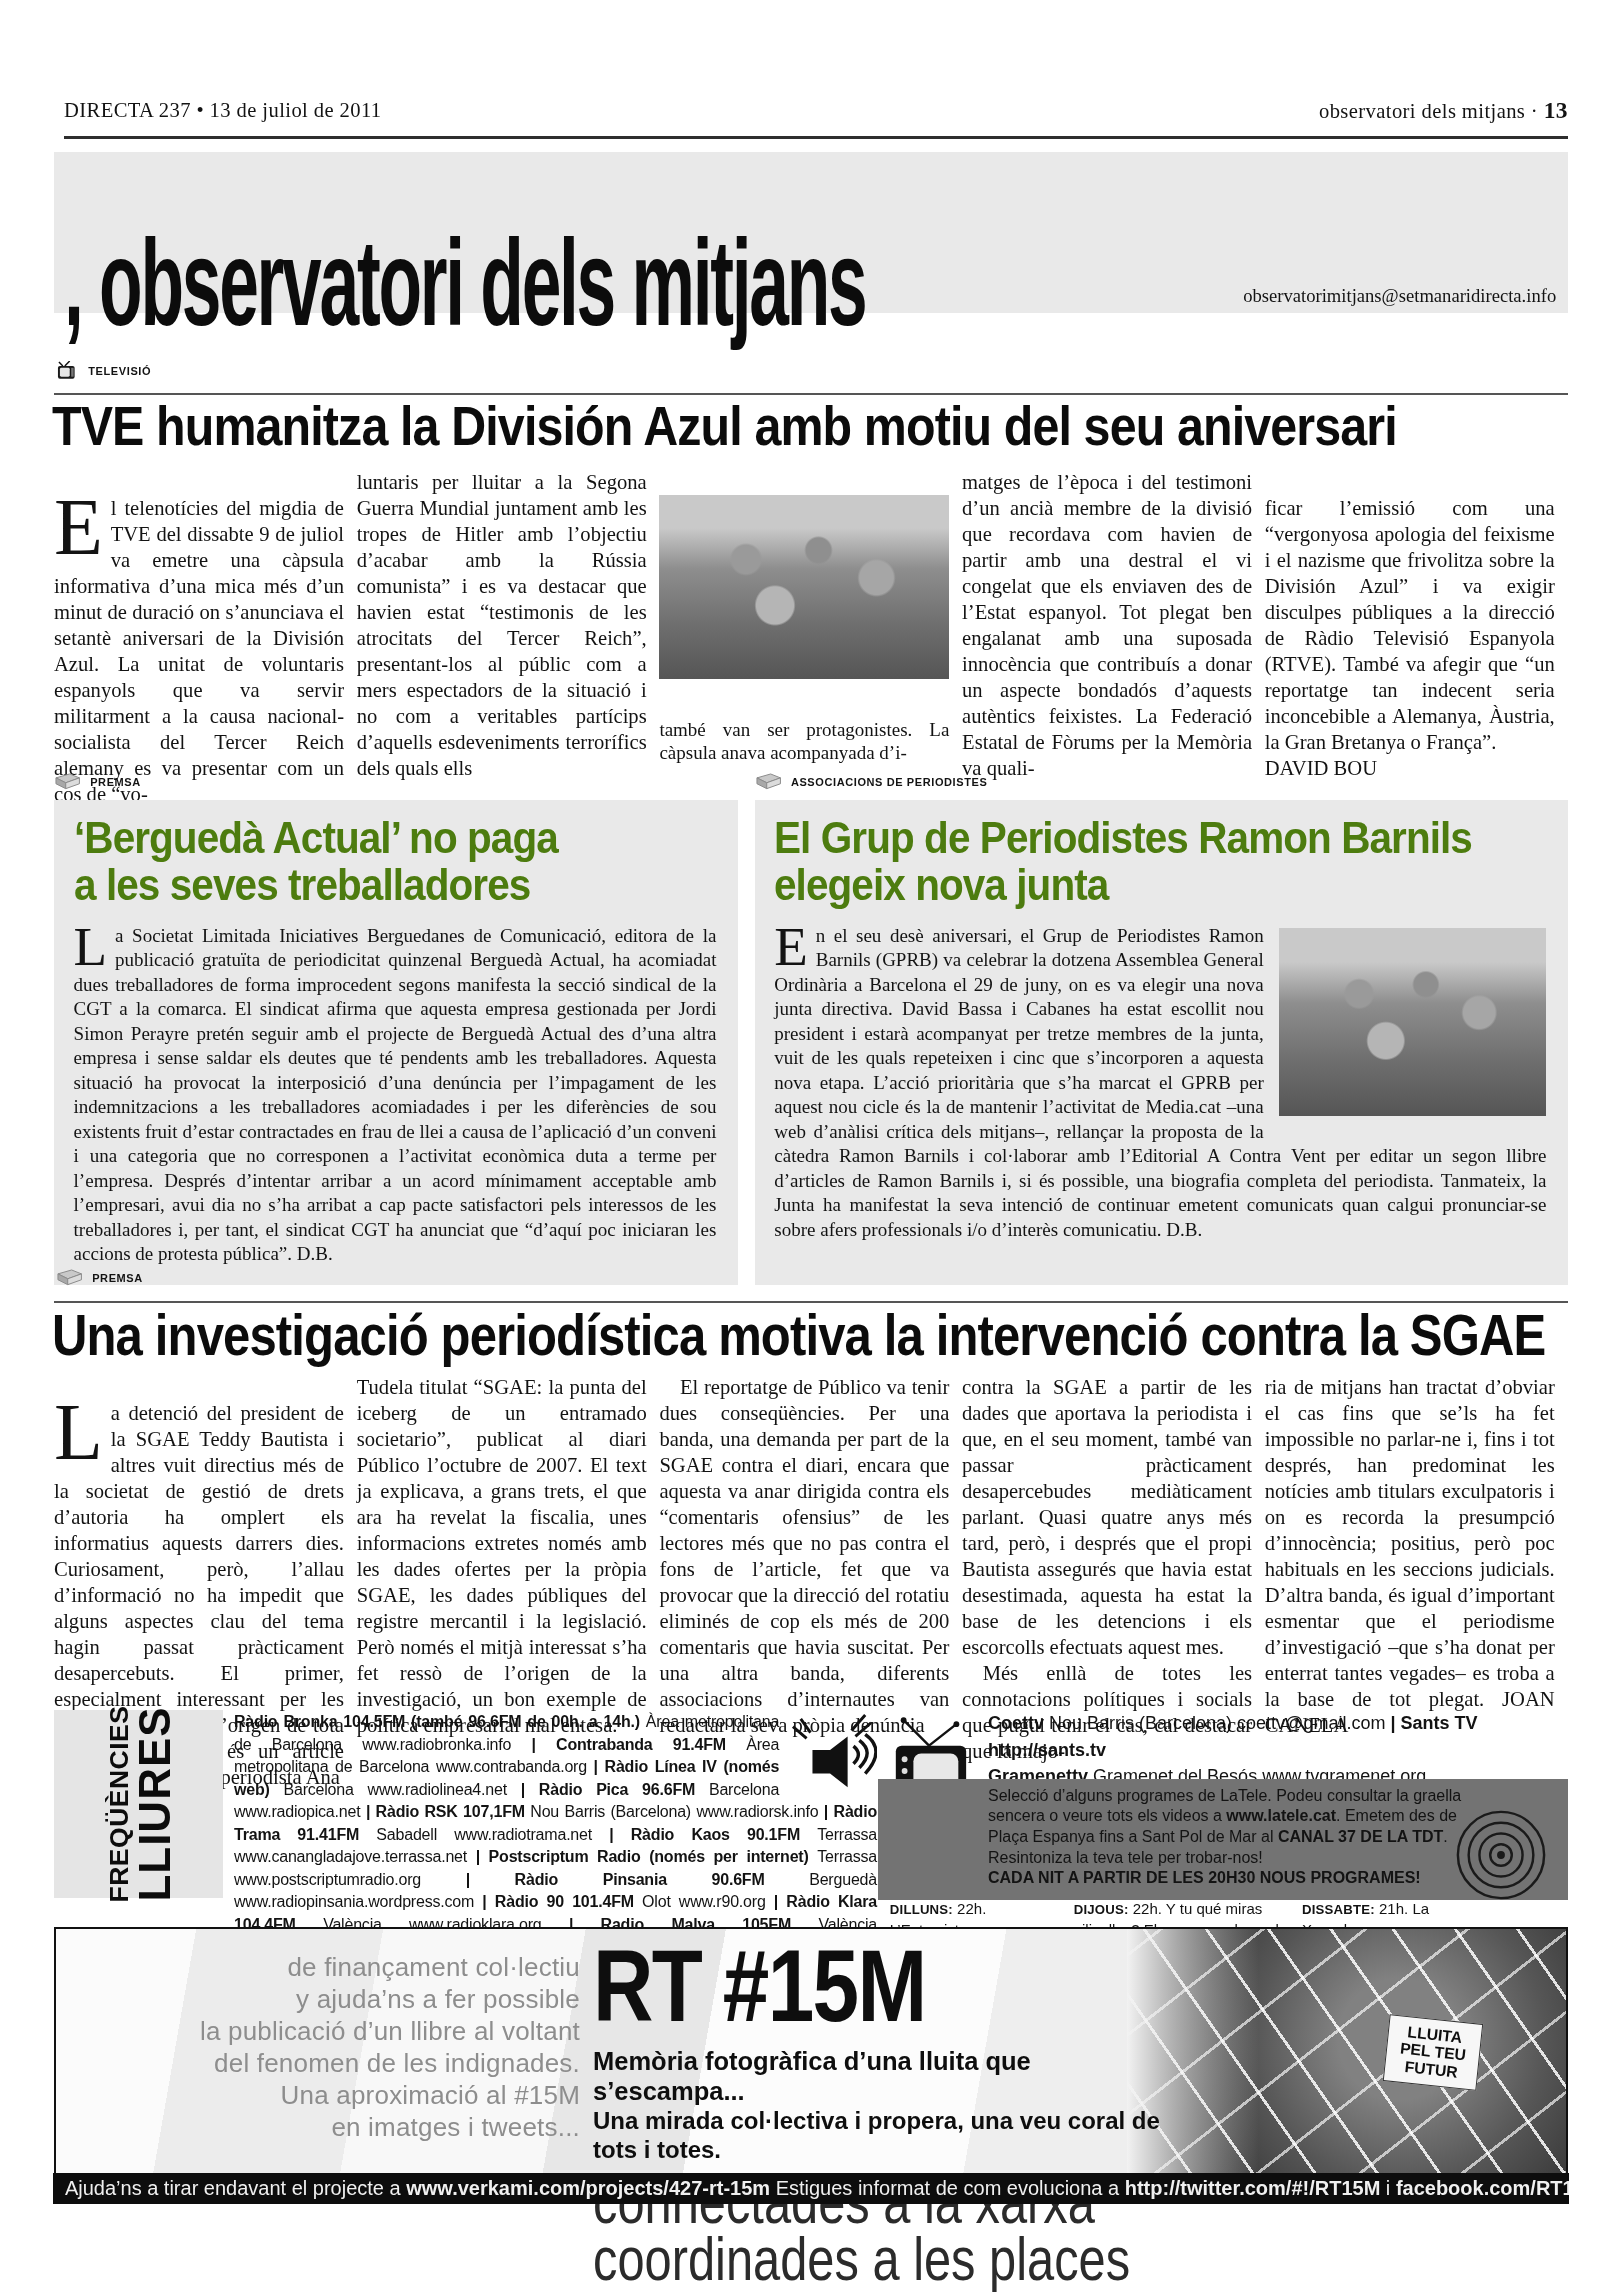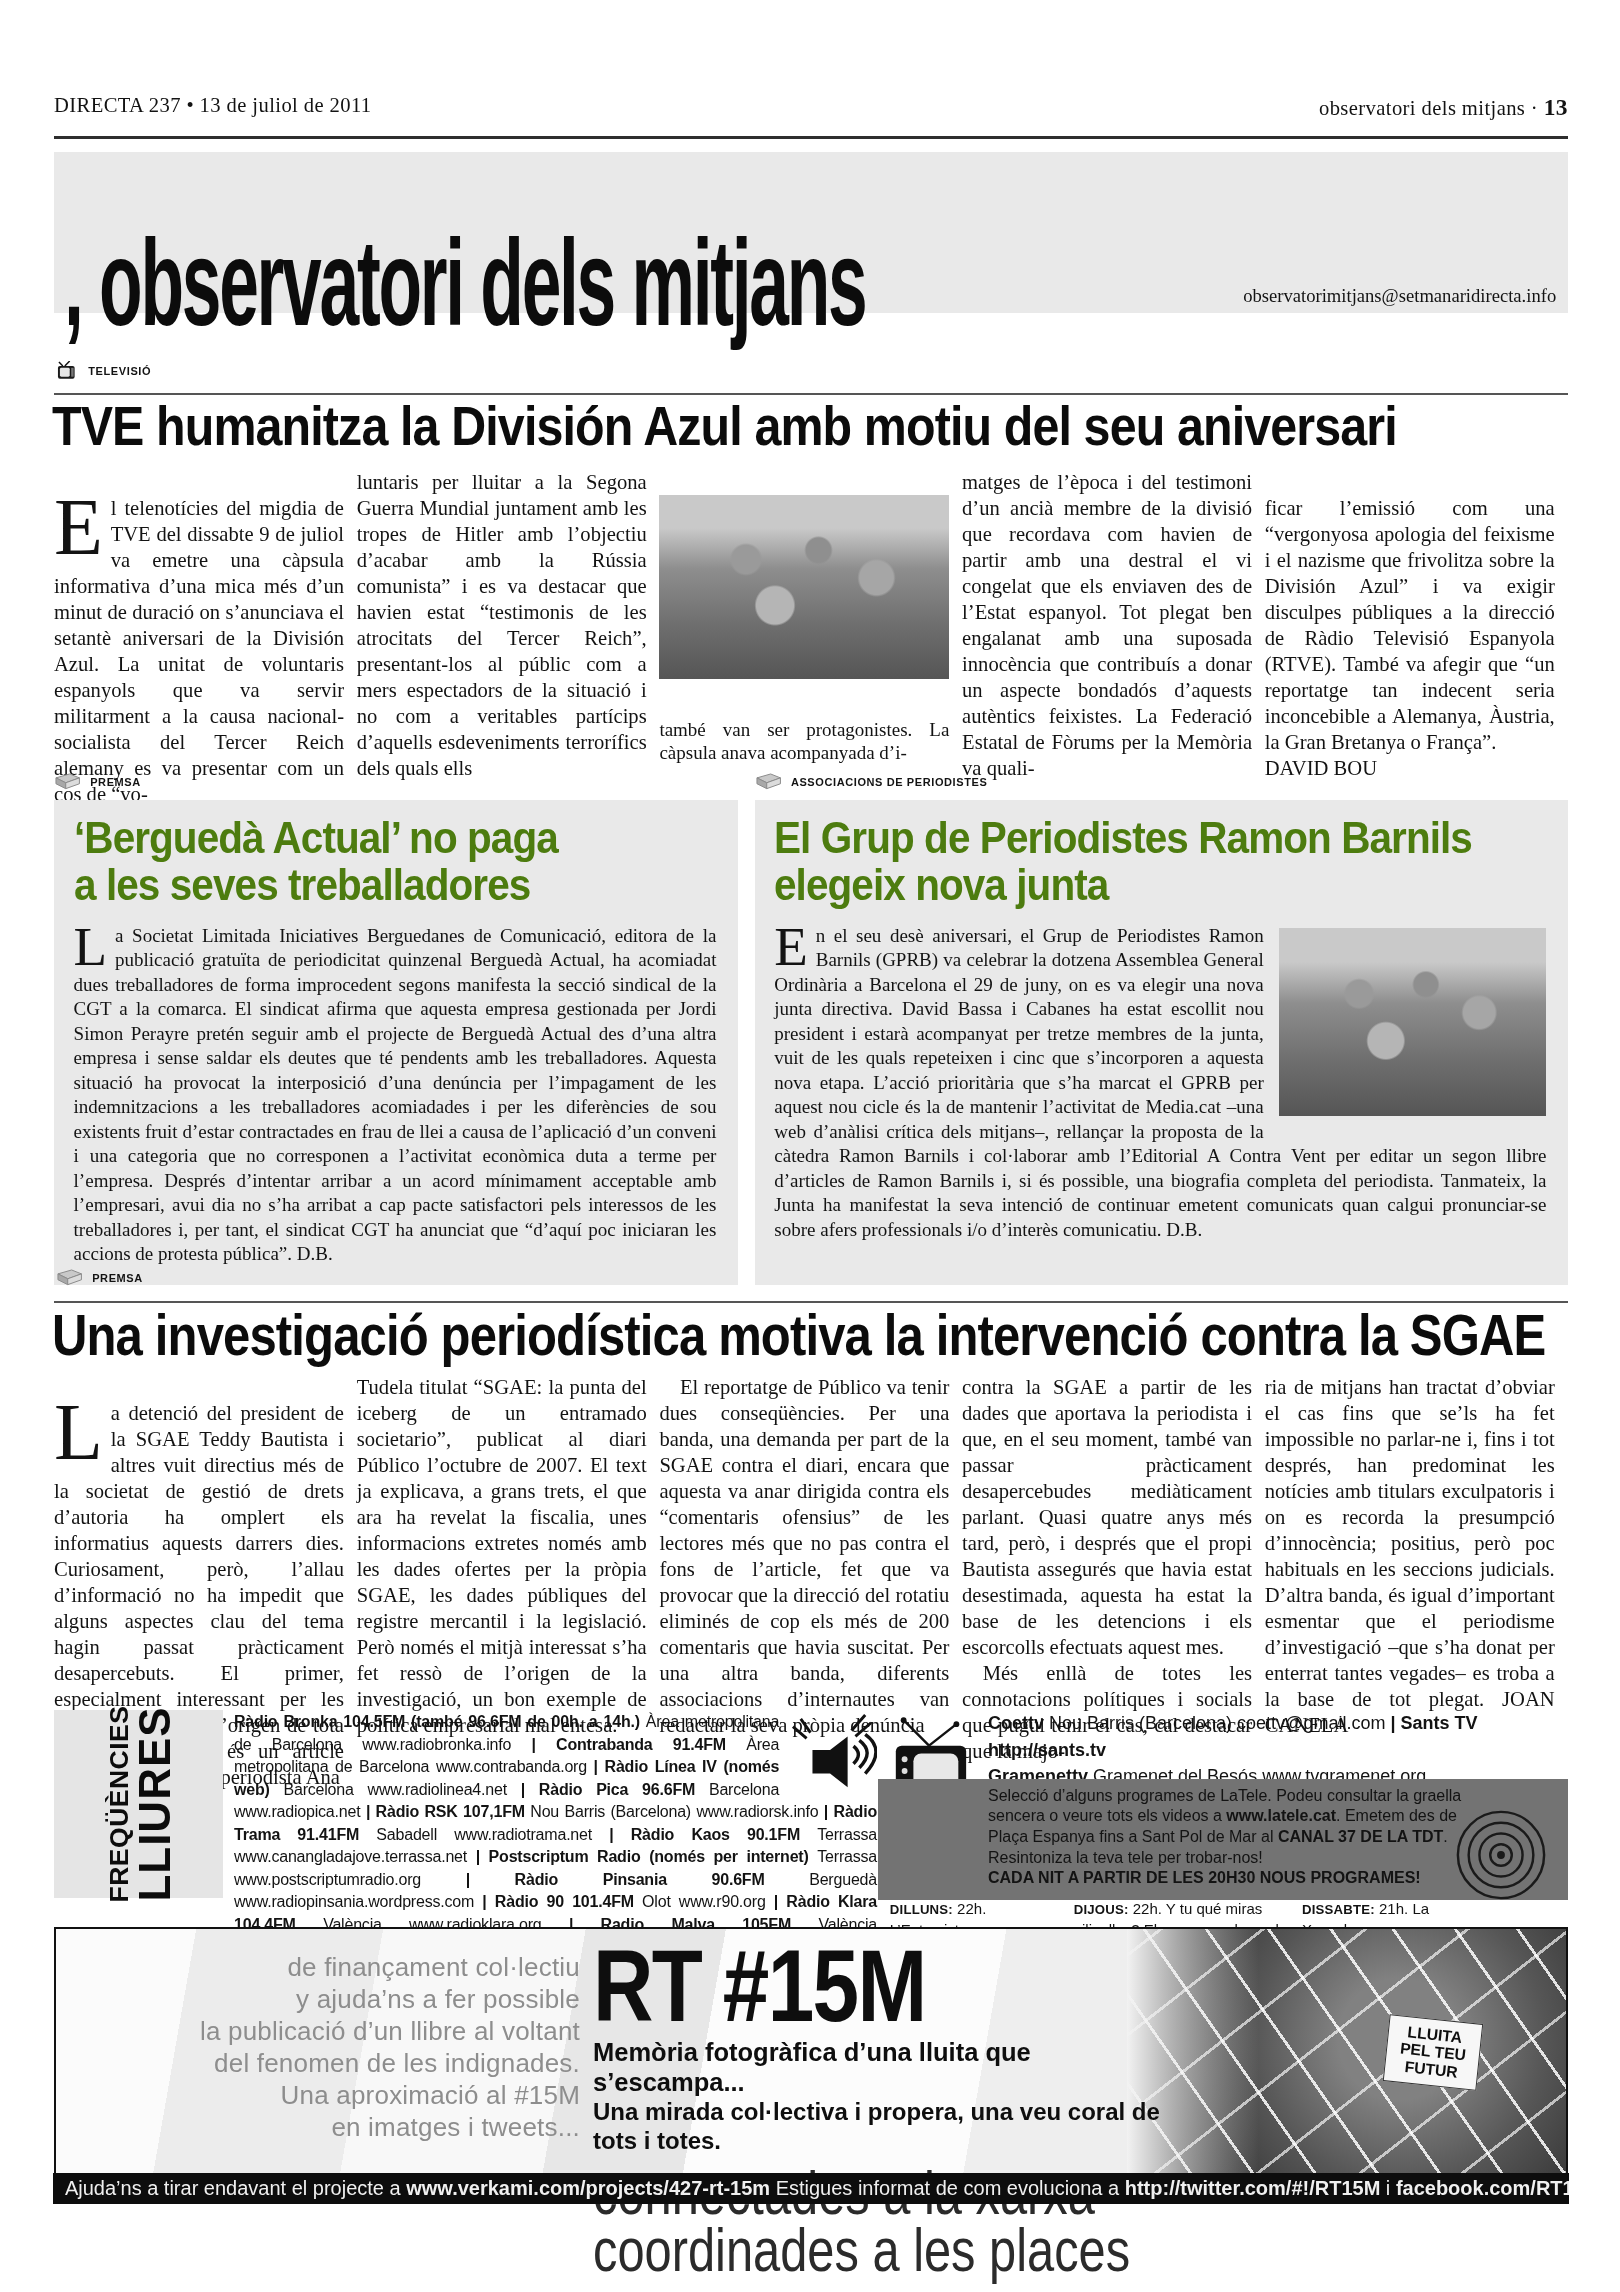--- a/index.html
+++ b/index.html
@@ -3,22 +3,22 @@
 <meta charset="utf-8">
 <style>
   *{box-sizing:border-box;margin:0;padding:0}
   html,body{background:#fff}
   .page{position:relative;width:1620px;height:2293px;background:#fff;color:#131313;
         font-family:"Liberation Serif",serif;overflow:hidden}
   .b{font-weight:bold}
   .cond{display:inline-block;white-space:nowrap;transform-origin:0 50%}
 
   
-  .hdr{position:absolute;left:54px;right:52px;top:94px;height:45px;border-bottom:3.9px solid #2e2e2e;
-       display:flex;justify-content:space-between;align-items:flex-start;padding-bottom:9px;
+  .hdr{position:absolute;left:64px;right:52px;top:94px;height:45px;border-bottom:3.9px solid #2e2e2e;
+       display:flex;justify-content:space-between;align-items:center;padding-bottom:9px;
        font-size:20.6px;letter-spacing:0.4px}
   .hdr .pagenum{font-weight:bold;font-size:23.5px}
 
   
   .band{position:absolute;left:54px;right:52px;top:152px;height:161px;background:#e9e9e9}
   .logo{position:absolute;left:9.8px;bottom:-31px;font-family:"Liberation Sans",sans-serif;
         font-weight:700;font-size:123px;line-height:1;letter-spacing:-3.9px;color:#0c0c0c;
         transform:scaleX(.58);transform-origin:0 50%;white-space:nowrap}
   .band .email{position:absolute;right:11.8px;bottom:5.9px;font-size:18.6px}
 
@@ -92,21 +92,21 @@
        radial-gradient(circle at 62% 45%, #818181 0 20%, #565656 48%, #303030 80%)}
   .banner-photo .fade{position:absolute;inset:0;background:linear-gradient(90deg,#f2f2f2 0,rgba(242,242,242,0) 30%)}
   .placard{position:absolute;right:86px;top:90px;width:94px;background:#f7f7f7;color:#0e0e0e;
            transform:rotate(6deg);padding:5.9px 5.9px;text-align:center;font-weight:700;font-size:15.7px;
            line-height:17.6px;border:1px solid #333}
   .banner-left{position:absolute;left:29px;top:21.6px;width:495px;text-align:right;color:#8d8d8d;
                font-size:26px;line-height:32px;letter-spacing:0.2px}
   .banner-center{position:absolute;left:537px;top:7.8px;width:588px;color:#0e0e0e}
   .rt-title{font-weight:700;font-size:102px;line-height:98px;letter-spacing:-2px}
   .rt-title .cond{transform:scaleX(.82)}
-  .rt-sub1{margin-top:2px;font-weight:700;font-size:25.5px;line-height:30px}
+  .rt-sub1{margin-top:11px;font-weight:700;font-size:25.5px;line-height:30px}
   .rt-sub2{font-weight:700;font-size:24px;line-height:29px}
   .rt-big{font-weight:400;font-size:61px;line-height:57px;color:#2b2b2b;letter-spacing:0}
   .rt-big .cond{transform:scaleX(.8)}
   .banner-bar{position:absolute;left:-2.9px;right:-2.9px;bottom:-2.9px;height:31px;background:#0d0d0d;
               color:#f0f0f0;font-size:20px;display:flex;align-items:center;padding-left:11.8px;
               white-space:nowrap;overflow:hidden}
 
   svg{display:block}
 </style>
 </head>

